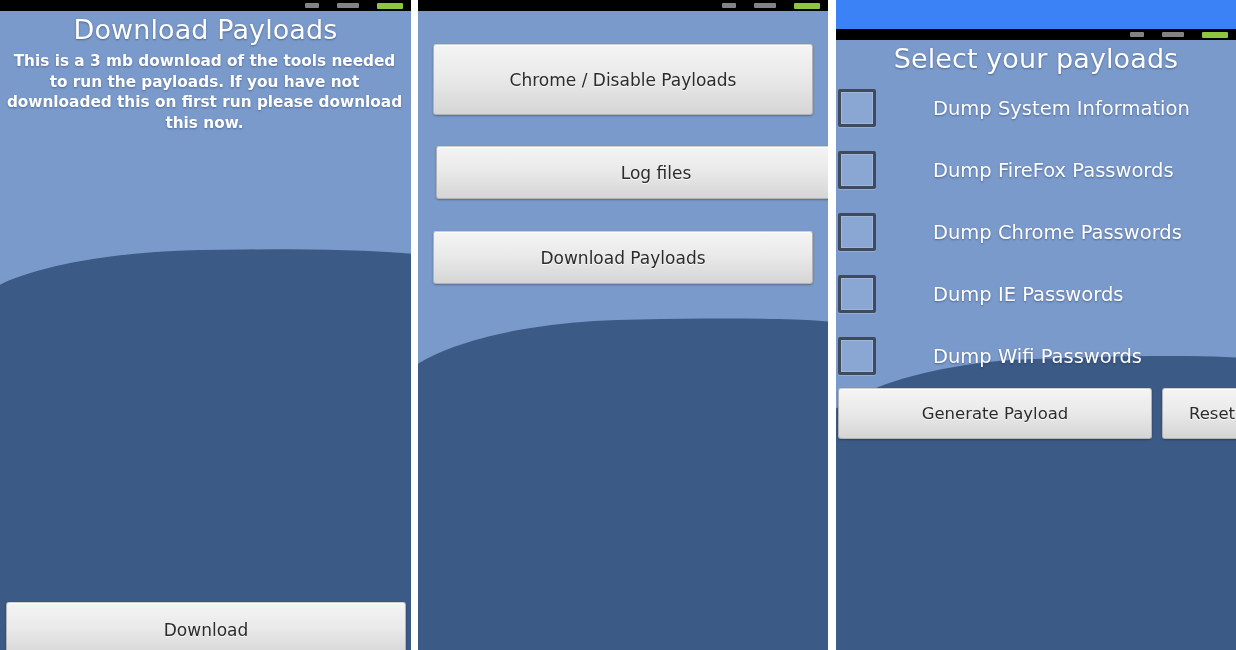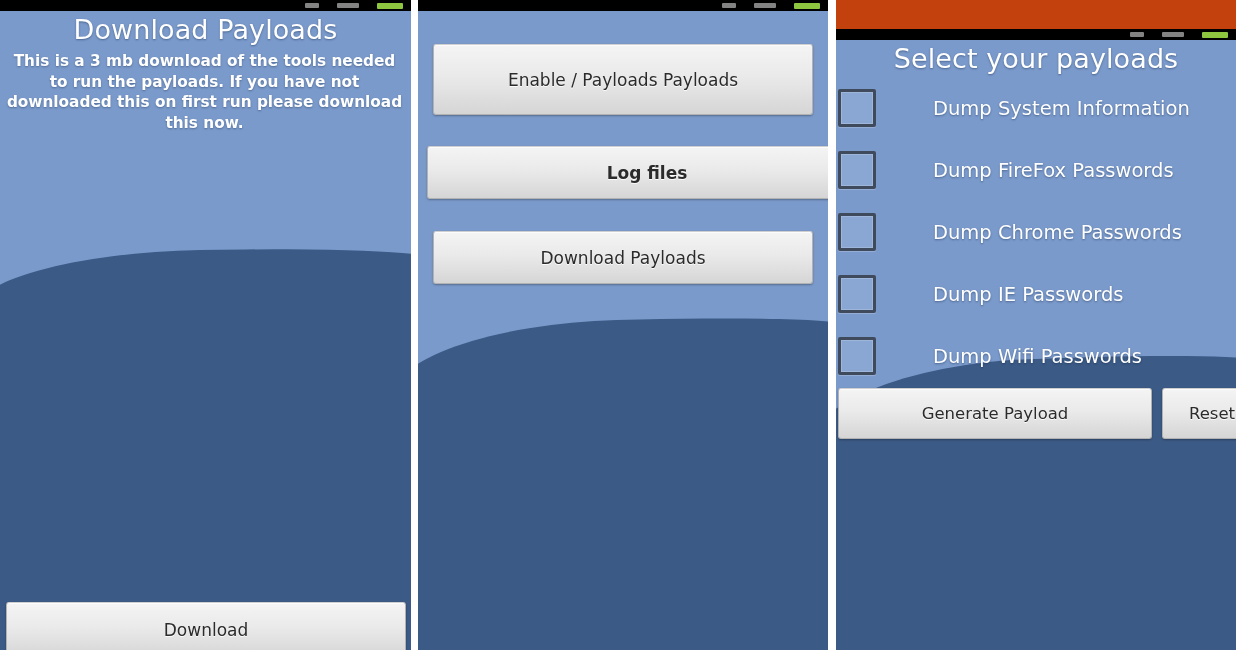--- a/index.html
+++ b/index.html
@@ -11,21 +11,21 @@
     width: 1236px;
     height: 650px;
     overflow: hidden;
     font-family: "DejaVu Sans", sans-serif;
   }
 
   #screenshot {
     position: relative;
     width: 1236px;
     height: 650px;
-    background: #c2410c;
+    background: #3b82f6;
     overflow: hidden;
   }
 
   
   .panel {
     position: absolute;
     top: 0;
     height: 650px;
     overflow: hidden;
     background: #7a9acb;
@@ -152,21 +152,21 @@
   #download-button {
     left: 6px;
     top: 602px;
     width: 400px;
     height: 56px;
     font-size: 17px;
   }
 
   
   #btn-enable-disable { left: 15px; top: 44px;  width: 380px; height: 71px; }
-  #btn-log-files      { left: 9px; top: 146px; width: 440px; height: 53px; font-weight: bold; }
+  #btn-log-files      { left: 18px; top: 146px; width: 440px; height: 53px; }
   #btn-download-payloads { left: 15px; top: 231px; width: 380px; height: 53px; }
 
   
   #btn-generate-payload { left: 2px;   top: 359px; width: 314px; height: 51px; font-size: 16.5px; }
   #btn-reset            { left: 326px; top: 359px; width: 100px; height: 51px; font-size: 16.5px; }
 
   
   .checkbox-row {
     position: absolute;
     left: 0;
@@ -239,21 +239,21 @@
     </div>
 
     <div class="status-bar">
       <div class="status-icons">
         <span class="si sig"></span>
         <span class="si wifi"></span>
         <span class="si batt"></span>
       </div>
     </div>
 
-    <div class="btn" id="btn-enable-disable">Enable / Payloads Payloads</div>
+    <div class="btn" id="btn-enable-disable">Chrome / Disable Payloads</div>
 
     <div class="btn" id="btn-log-files">Log files</div>
 
     <div class="btn" id="btn-download-payloads">Download Payloads</div>
   </div>
 
   <div class="panel" id="panel-select">
     <div class="wallpaper">
       <div class="hill"></div>
     </div>

